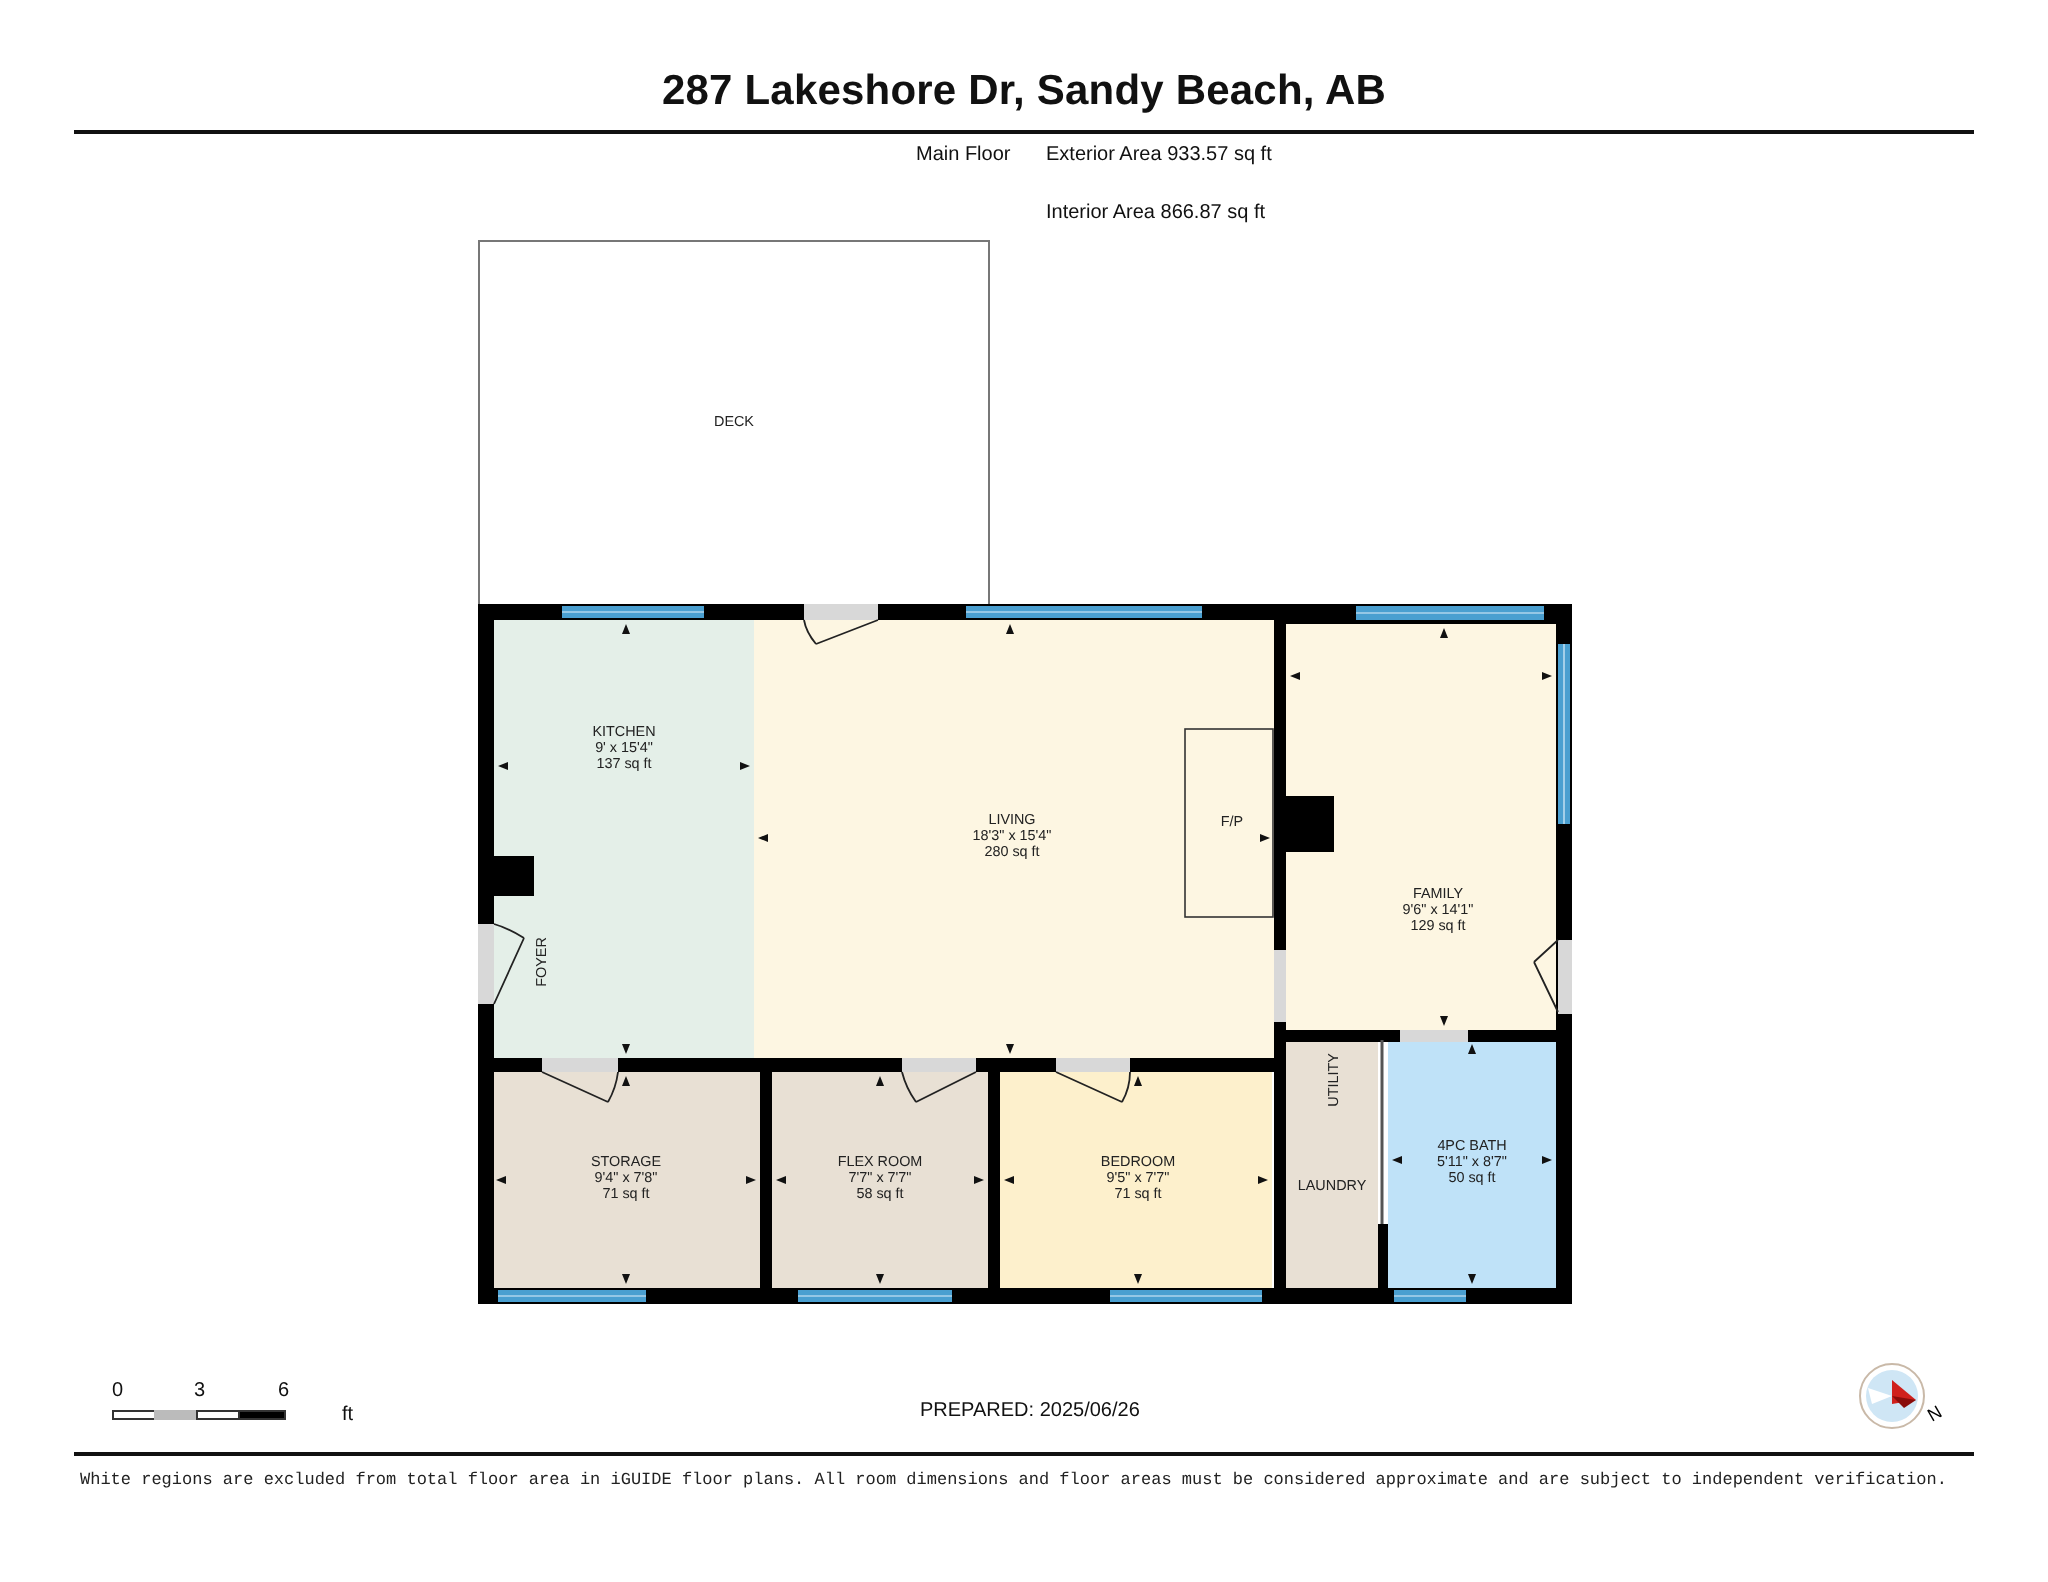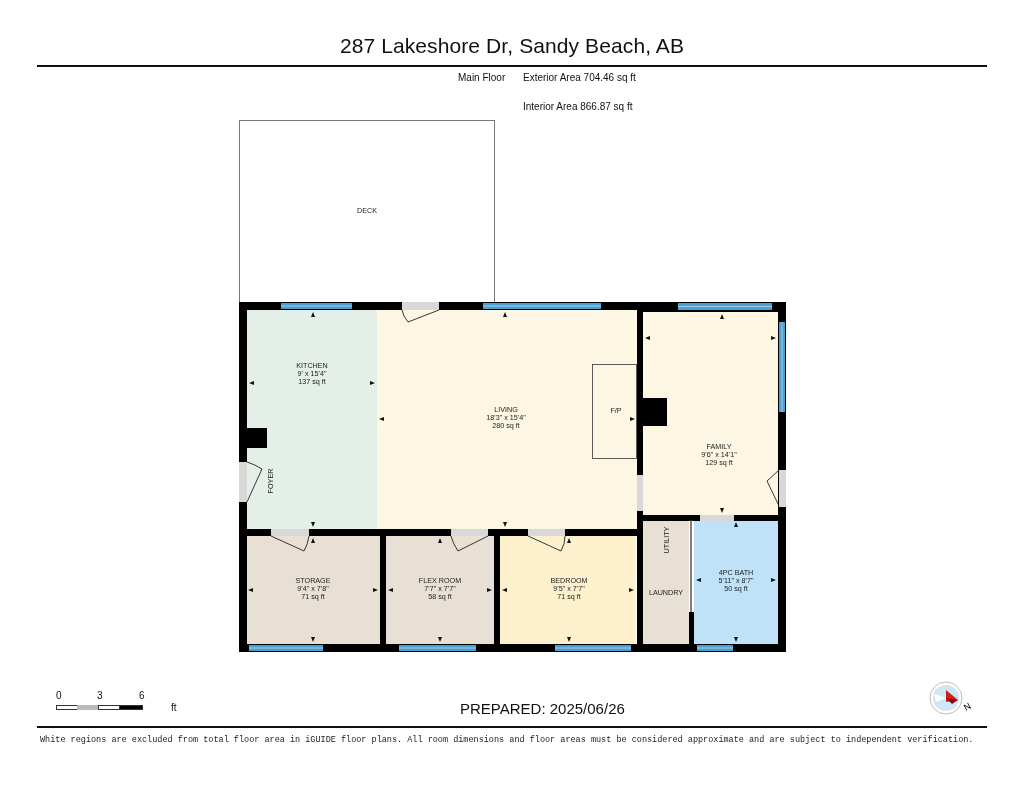--- a/index.html
+++ b/index.html
@@ -1,39 +1,39 @@
 <!DOCTYPE html>
 <html><head>
 <meta charset="utf-8">
 <style>
   html,body{margin:0;padding:0;background:#fff;}
   body{width:1024px;height:791px;position:relative;overflow:hidden;font-family:"Liberation Sans",sans-serif;color:#111;}
-  .title{position:absolute;left:0;top:34px;width:1024px;text-align:center;font-size:21px;font-weight:normal;letter-spacing:0.1px;}
+  .title{position:absolute;left:0;top:34px;width:1024px;text-align:center;font-size:21px;font-weight:bold;letter-spacing:0.1px;}
   .rule-top{position:absolute;left:37px;top:65px;width:950px;height:2px;background:#111;}
   .floor-label{position:absolute;left:458px;top:72px;font-size:10px;font-weight:normal;}
   .area-ext{position:absolute;left:523px;top:72px;font-size:10px;}
   .area-int{position:absolute;left:523px;top:89px;font-size:10px;margin-top:12px;}
   svg.plan{position:absolute;left:0;top:0;}
   .room-label{font-family:"Liberation Sans",sans-serif;font-size:7.2px;fill:#222;text-anchor:middle;}
-  .prepared{position:absolute;left:460px;top:700px;font-size:15px;}
+  .prepared{position:absolute;left:460px;top:700px;font-size:10px;}
   .scale{position:absolute;left:50px;top:690px;width:120px;height:30px;}
   .scale .t{position:absolute;top:0;font-size:10px;}
   .scale .bar{position:absolute;top:15px;height:5px;border:1px solid #333;box-sizing:border-box;}
   .scale .ft{position:absolute;left:101px;top:12px;font-size:10px;padding-left:20px;}
   .rule-bottom{position:absolute;left:37px;top:726px;width:950px;height:2px;background:#111;}
   .disclaimer{position:absolute;left:40px;top:735px;font-size:8.5px;color:#222;font-family:Liberation Mono, monospace;}
   .compass{position:absolute;left:928px;top:680px;}
 </style>
 </head>
 <body>
 
 <div class="title">287 Lakeshore Dr, Sandy Beach, AB</div>
 <div class="rule-top"></div>
 <div class="floor-label">Main Floor</div>
-<div class="area-ext">Exterior Area 704.46 sq ft</div>
+<div class="area-ext">Exterior Area 933.57 sq ft</div>
 <div class="area-int">Interior Area 866.87 sq ft</div>
 
 <svg class="plan" width="1024" height="791" viewBox="0 0 1024 791">
 
   <rect x="239.5" y="120.5" width="255" height="186" fill="#fff" stroke="#777" stroke-width="1"></rect>
 
   <rect x="246" y="310" width="131" height="221" fill="#e4efe8"></rect>
   <rect x="377" y="310" width="260" height="221" fill="#fdf6e2"></rect>
   <rect x="643" y="312" width="136" height="203" fill="#fdf6e2"></rect>
   <rect x="246" y="535" width="134" height="110" fill="#e8e0d4"></rect>

